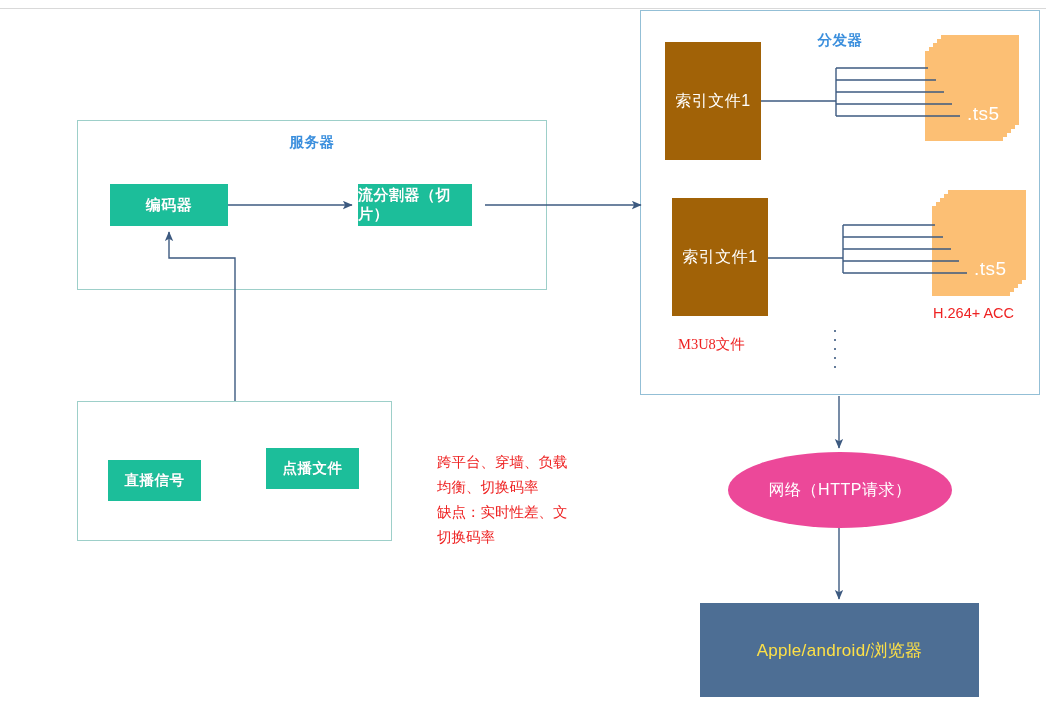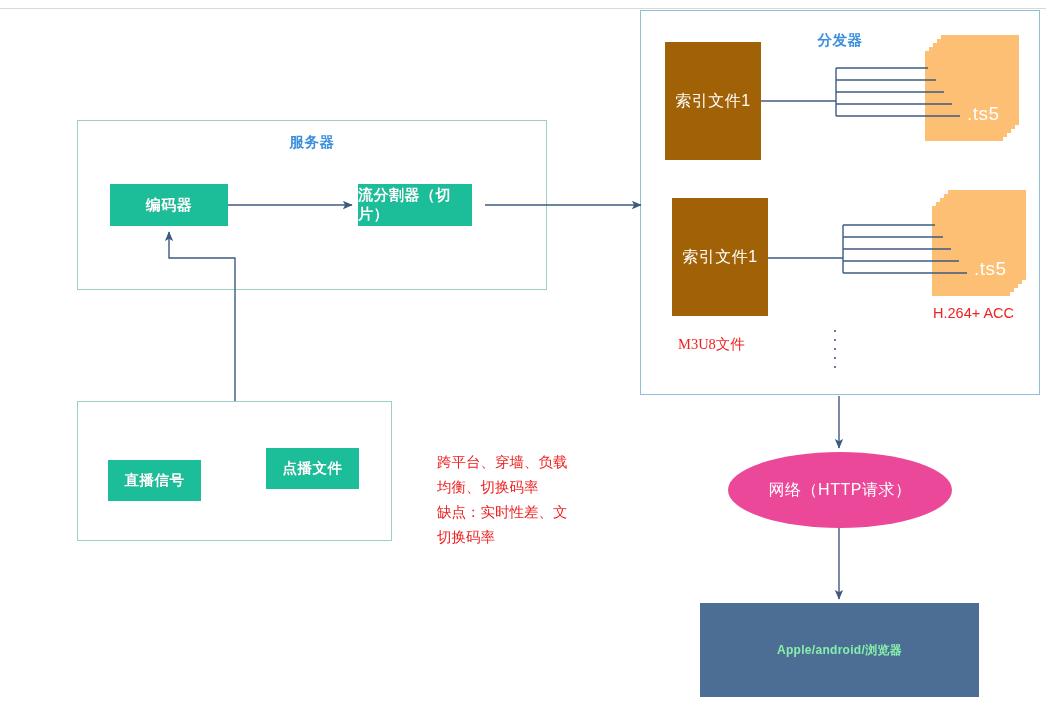--- a/index.html
+++ b/index.html
@@ -52,22 +52,22 @@
 
   
   .ellipse{
     background:#ec4899;border-radius:50%;color:#ffffff;display:flex;
     align-items:center;justify-content:center;font-size:16px;
     letter-spacing:.5px;
   }
 
   
   .node-slate{
-    background:#4d6e94;color:#86efac;display:flex;align-items:center;
-    justify-content:center;font-size:12px;font-weight:bold;
+    background:#4d6e94;color:#fde047;display:flex;align-items:center;
+    justify-content:center;font-size:17px;font-weight:normal;
     letter-spacing:.3px;
   }
 
   
   .note-red{
     color:#ee2222;font-size:14.5px;line-height:25px;white-space:pre-line;
   }
   .label-red{color:#ee2222;font-size:14.5px;white-space:nowrap;}
 
   

